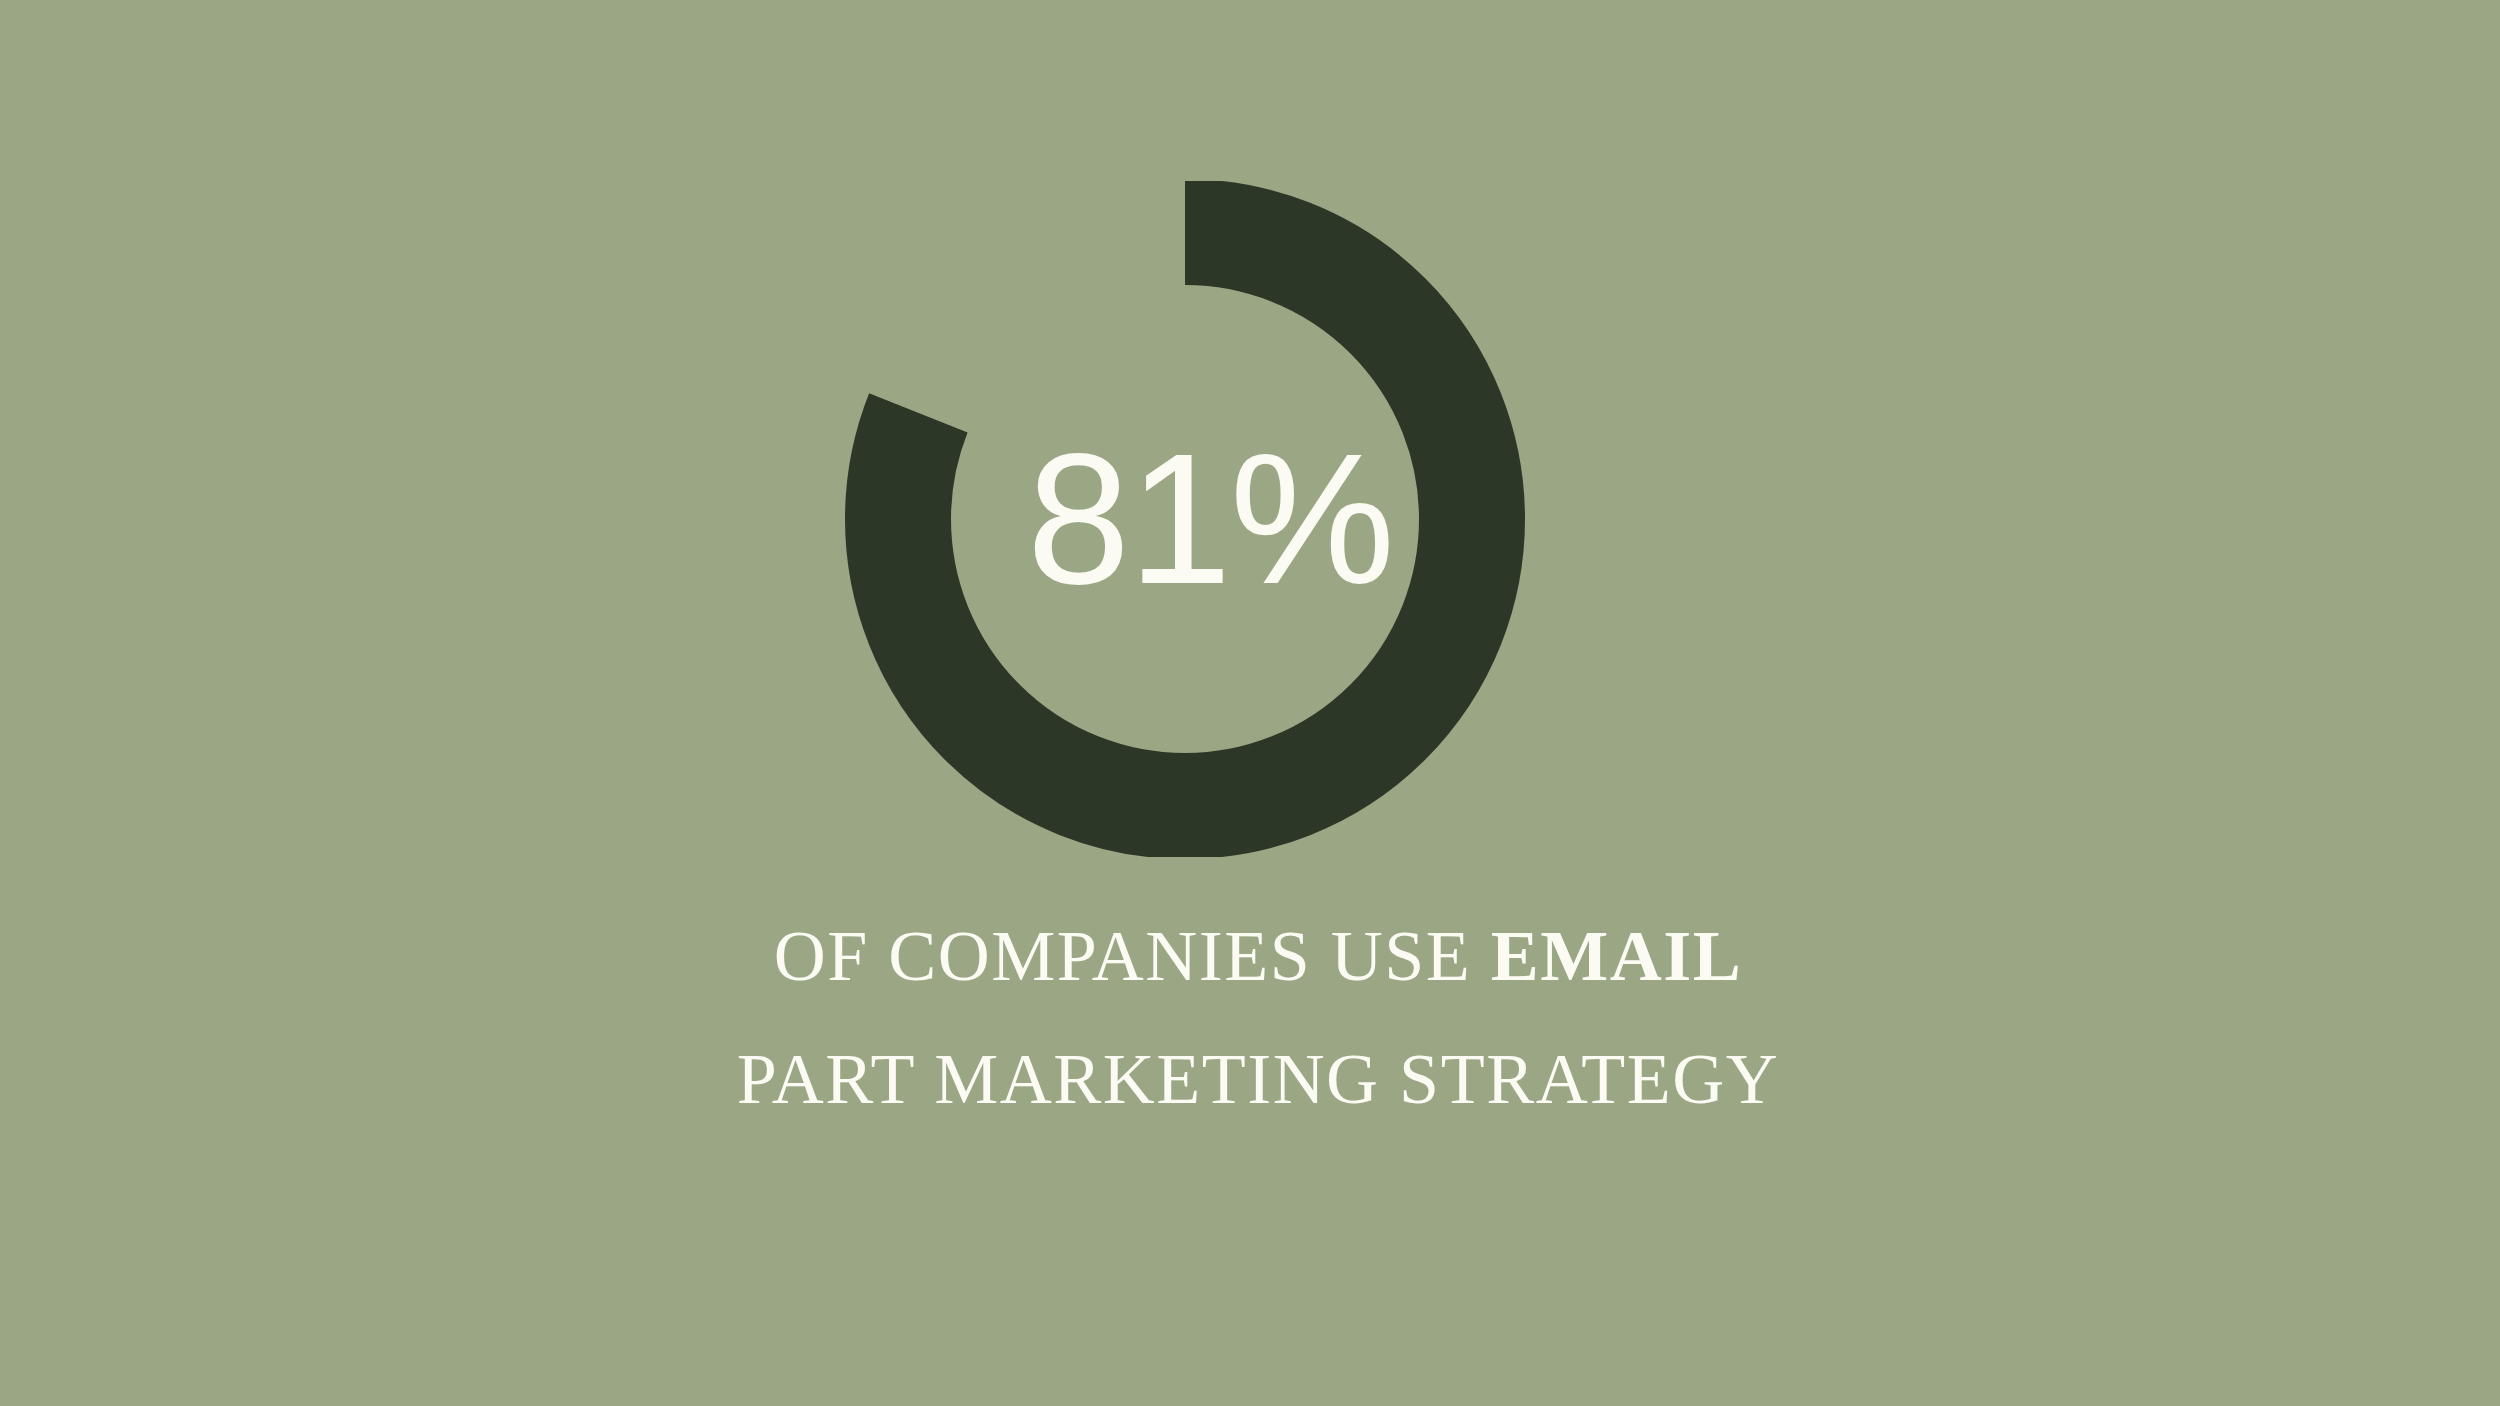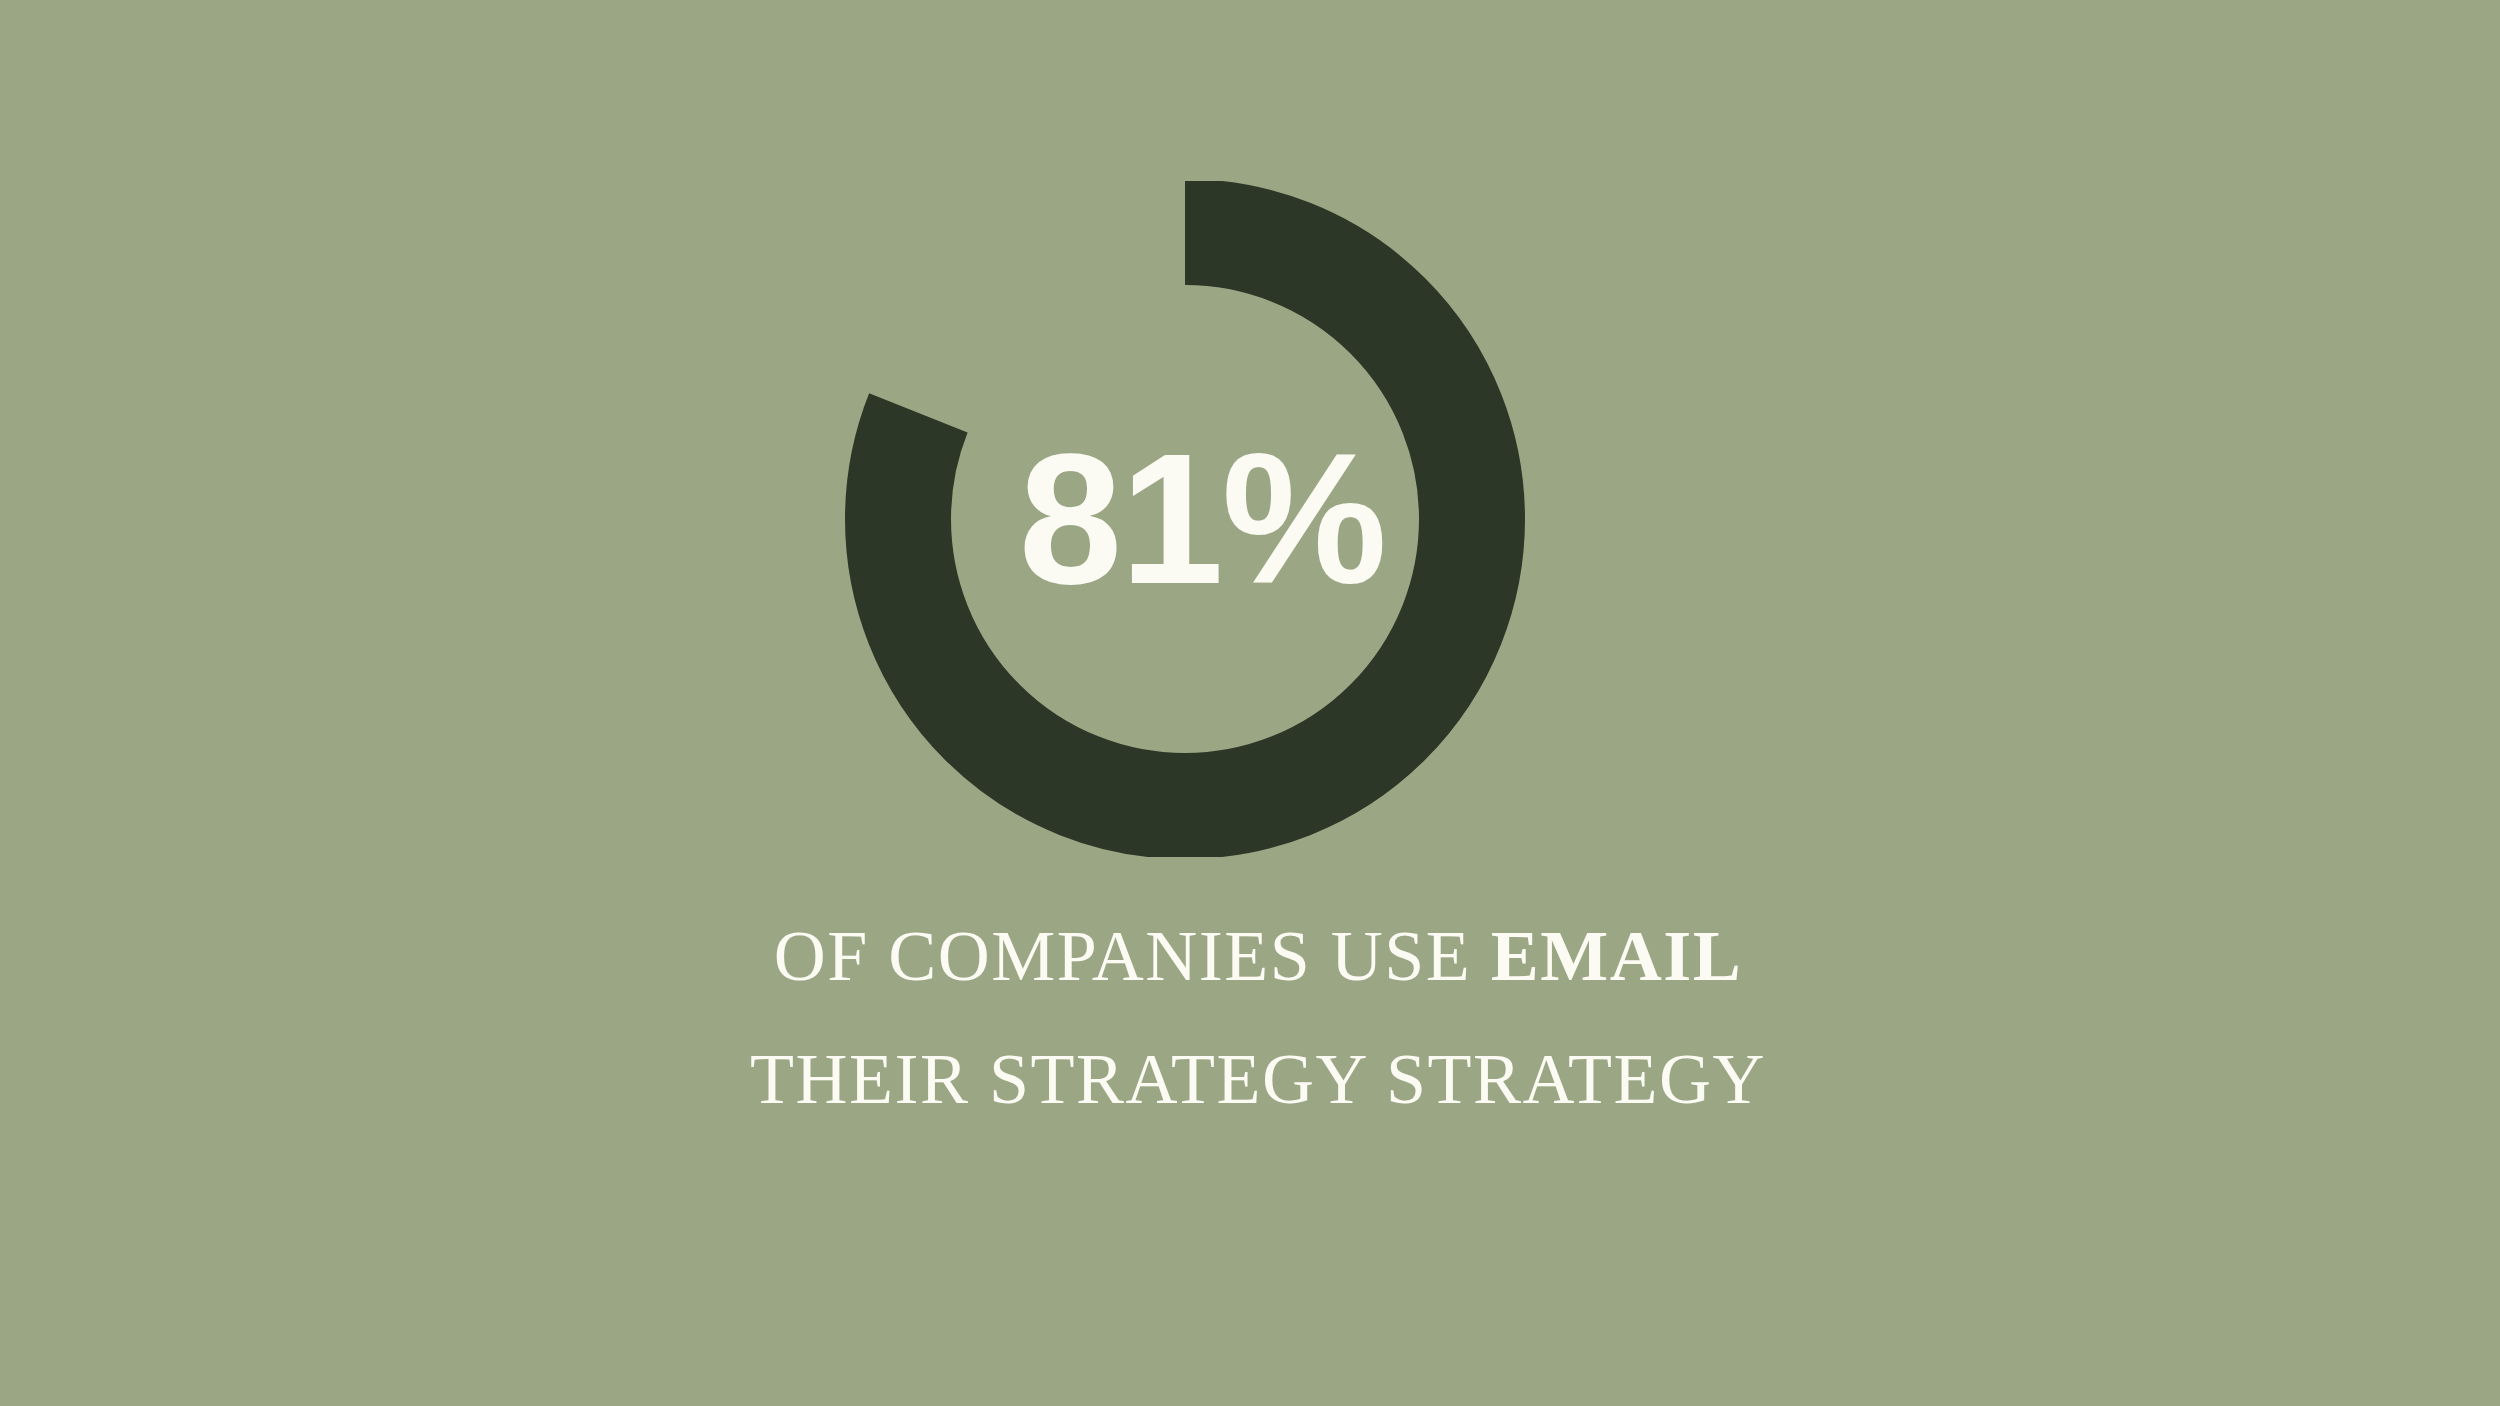--- a/index.html
+++ b/index.html
@@ -30,29 +30,29 @@
     width: 680px;
     height: 676px;
   }
   .donut-svg {
     display: block;
     width: 680px;
     height: 676px;
   }
   .donut-value {
     position: absolute;
-    left: 4px;
+    left: 12px;
     top: 0;
     width: 680px;
     height: 676px;
     display: flex;
     align-items: center;
     justify-content: center;
     font-family: "Liberation Sans", sans-serif;
-    font-weight: 700;
+    font-weight: 400;
     font-size: 186px;
     line-height: 1;
     letter-spacing: -2px;
     color: #FBFBF4;
     padding-left: 26px;
     box-sizing: border-box;
     pointer-events: none;
   }
 
   
@@ -88,16 +88,16 @@
     <svg class="donut-svg" viewBox="0 0 680 676">
 
       <circle cx="340" cy="338" r="287" fill="none" stroke="#9BA784" stroke-width="106"></circle>
       <circle id="donut-arc" cx="340" cy="338" r="287" fill="none" stroke="#2D3727" stroke-width="106" stroke-dasharray="1460.6520883600385 342.62209480050274" stroke-dashoffset="0" transform="rotate(-90 340 338)"></circle>
     </svg>
     <div class="donut-value">81%</div>
   </div>
 
   <div class="caption">
     <span class="line"><span class="reg">OF COMPANIES USE </span><span class="em">EMAIL</span></span>
-    <span class="line"><span class="reg">THEIR STRATEGY STRATEGY</span></span>
+    <span class="line"><span class="reg">PART MARKETING STRATEGY</span></span>
   </div>
 
 </div>
 
 </body></html>

